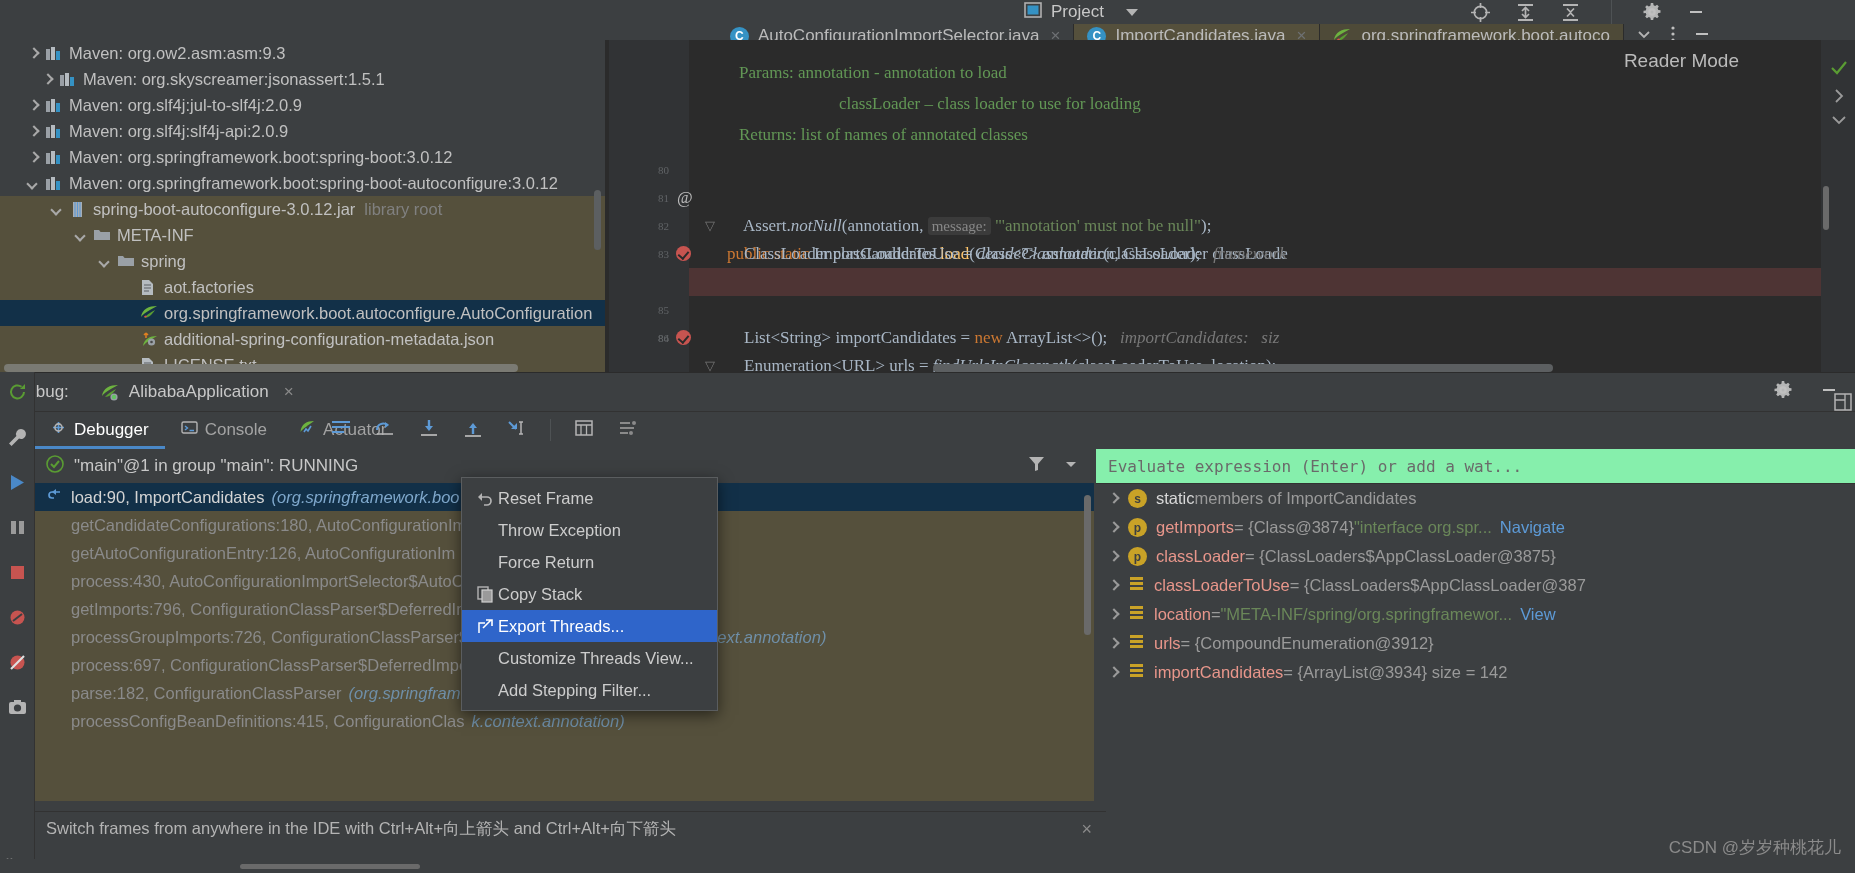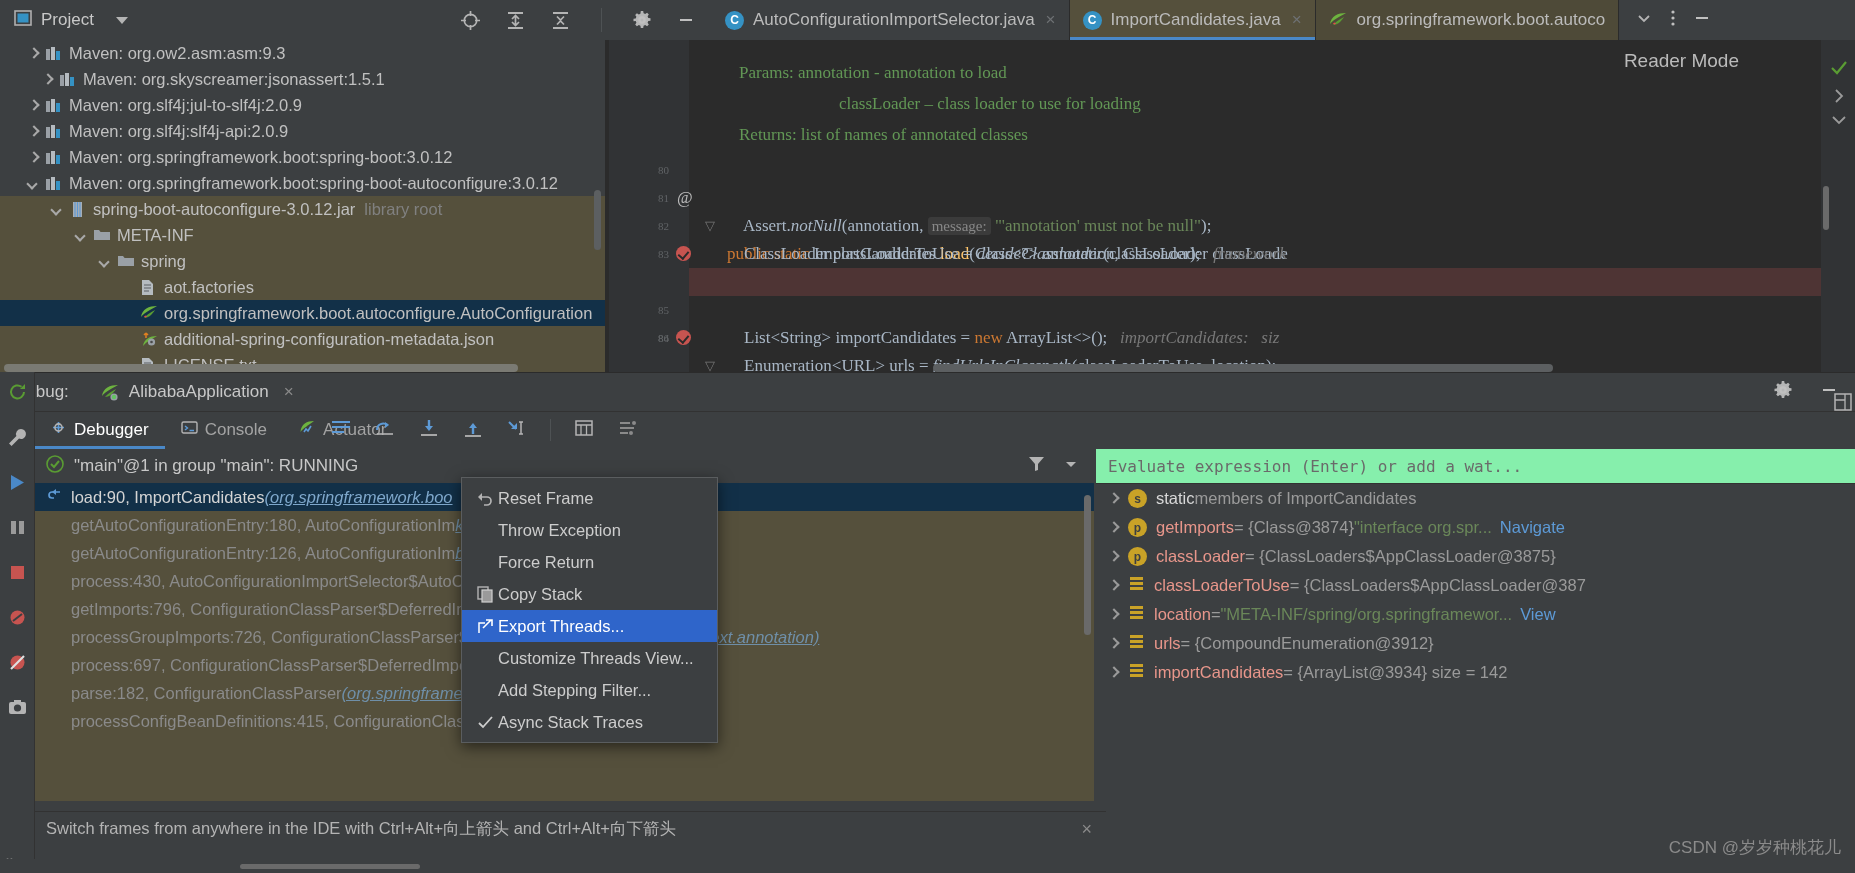--- a/index.html
+++ b/index.html
@@ -9,21 +9,21 @@
     font-family:"Liberation Sans", sans-serif;
     font-size:16.5px;
     color:#bbbbbb;
     -webkit-font-smoothing:antialiased;
   }
   .app{position:relative;width:1855px;height:873px;}
   .ico{display:inline-block;flex:none;}
 
   
   .topbar{position:absolute;left:0;top:0;width:1722px;height:40px;background:#3c3f41;
-          border-bottom:1px solid #2b2b2b;display:flex;align-items:flex-start;}
+          border-bottom:1px solid #2b2b2b;display:flex;align-items:flex-end;flex-direction:column;}
   .proj-side{width:712px;height:40px;display:flex;align-items:center;padding-left:14px;box-sizing:border-box;}
   .proj-label{font-size:17px;color:#c8c8c8;margin-left:9px;}
   .caret-dn{width:0;height:0;border-left:6px solid transparent;border-right:6px solid transparent;
             border-top:7px solid #b4b4b4;margin-left:22px;}
   .tb-icons{margin-left:auto;display:flex;align-items:center;gap:24px;padding-right:16px;}
   .tb-icons svg{display:block;}
   .topdiv{width:1px;height:24px;background:#4e5254;margin:0 6px;}
 
   
   .tabs{flex:1;height:40px;display:flex;align-items:stretch;}
@@ -106,21 +106,21 @@
             padding-top:10px;gap:20px;}
 
   
   .frames{position:absolute;left:34px;top:76px;width:1060px;height:352px;background:#3c3f41;overflow:hidden;}
   .threadbar{height:34px;display:flex;align-items:center;gap:10px;padding-left:12px;
              border-bottom:1px solid #323232;font-size:17px;color:#c8c8c8;}
   .threadbar .right{margin-left:auto;display:flex;align-items:center;gap:16px;padding-right:14px;}
   .frow{height:28px;display:flex;align-items:center;padding-left:12px;font-size:16.5px;
         color:#8a8a8a;white-space:nowrap;}
   .frow.active{background:#123048;color:#d4d4d4;}
-  .frow .pkg{font-style:italic;color:#6f8fa8;text-decoration:underline;}
+  .frow .pkg{font-style:italic;color:#6f8fa8;margin-left:7px;}
   .frow.active .pkg{color:#7fa8cc;}
   .fr-scroll{position:absolute;right:3px;top:46px;width:7px;height:140px;background:#6a6a6a;border-radius:4px;}
   .frames-bg{position:absolute;left:0;top:34px;right:0;bottom:0;background:#55503c;}
 
   
   .vars{position:absolute;left:1096px;top:76px;width:759px;height:352px;background:#3c3f41;}
   .evalbar{height:34px;display:flex;align-items:center;padding-left:12px;border-bottom:1px solid #323232;
            background:#86efac;}
   .evalbar .ph{font-family:"DejaVu Sans Mono","Liberation Mono",monospace;font-size:16px;color:#6a6a6a;}
   .vrow{height:29px;display:flex;align-items:center;padding-left:10px;font-size:16.5px;white-space:nowrap;}
@@ -636,21 +636,21 @@
           <span class="ico" style="margin-right:8px">
             <svg width="17" height="17" viewBox="0 0 17 17">
                 <path d="M14 5H6a3 3 0 0 0 0 6h2" stroke="#5d9ad6" stroke-width="1.7" fill="none"></path>
                 <path d="M10 2l-4 3 4 3z" fill="#5d9ad6"></path>
               </svg>
           </span>
           <span>load:90, ImportCandidates</span>
           <span class="pkg">(org.springframework.boo</span>
         </div>
         <div class="frow" style="padding-left:37px">
-          <span>getAutoConfigurationEntry:180, AutoConfigurationIm</span>
+          <span>getCandidateConfigurations:180, AutoConfigurationIm</span>
           <span class="pkg">k.boot.autoconfigure)</span>
         </div>
         <div class="frow" style="padding-left:37px">
           <span>getAutoConfigurationEntry:126, AutoConfigurationIm</span>
           <span class="pkg">boot.autoconfigure)</span>
         </div>
         <div class="frow" style="padding-left:37px">
           <span>process:430, AutoConfigurationImportSelector$AutoC</span>
           <span class="pkg">mework.boot.autoconfigure)</span>
         </div>
@@ -871,27 +871,19 @@
     <div class="ctxitem">
       <span class="ctxico"></span>
       <span>Customize Threads View...</span>
     </div>
 
     <div class="ctxitem">
       <span class="ctxico"></span>
       <span>Add Stepping Filter...</span>
     </div>
 
-    <div class="ctxitem">
-      <span class="ctxico">
-        <svg width="17" height="17" viewBox="0 0 17 17">
-            <path d="M2 9l4 4 9-10" stroke="#cdcdcd" stroke-width="1.8" fill="none"></path>
-          </svg>
-      </span>
-      <span>Async Stack Traces</span>
-    </div>
   </div>
 
   <div class="botstrip"></div>
   <div class="botline"></div>
   <div class="watermark">CSDN @岁岁种桃花儿</div>
 
 </div>
 
 </body></html>

